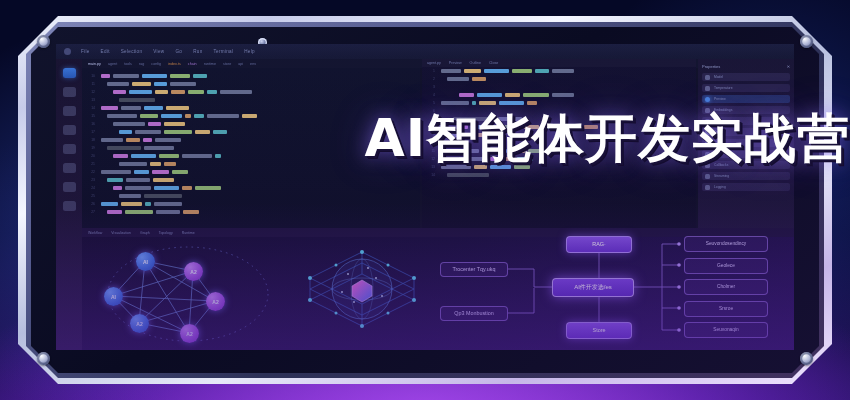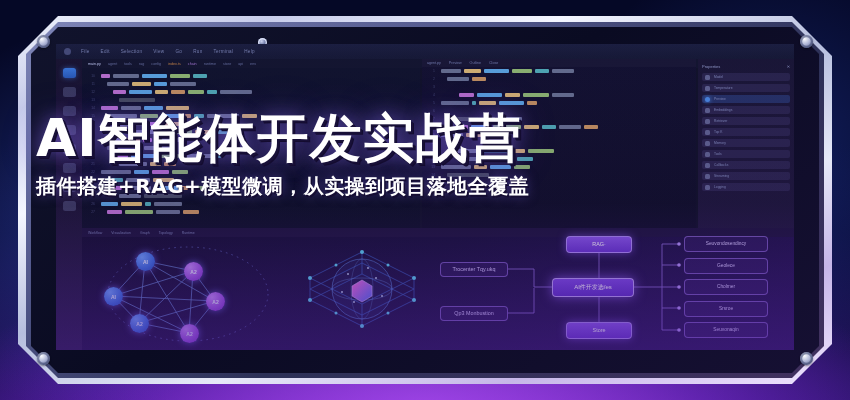--- a/index.html
+++ b/index.html
@@ -176,21 +176,21 @@
     box-shadow:0 0 9px rgba(140,90,250,.65);filter:none;
   }
   .fbox.hero{
     background:linear-gradient(180deg,#7f4ae8,#5f2fcb);
     border:1px solid rgba(200,175,255,.9);color:#fff;font-size:6px;
     box-shadow:0 0 12px rgba(150,100,255,.8);filter:none;
   }
 
   
   .headline{
-    position:absolute;left:0;right:0;top:112px;text-align:left;z-index:9;padding-left:36px;
+    position:absolute;left:0;right:0;top:112px;text-align:right;z-index:9;padding-left:36px;
   }
   .title{
     font-size:52px;font-weight:bold;color:#ffffff;letter-spacing:1px;line-height:1;
     font-family:"DejaVu Sans","Liberation Sans",sans-serif;
     text-shadow:
       2px 2px 0 #181038, 3px 3px 0 #140c30,
       0 0 18px rgba(150,120,255,.55), 0 0 38px rgba(110,70,220,.40);
     white-space:nowrap;
   }
   .subtitle{
@@ -690,16 +690,15 @@
             <div class="fbox" style="left: 250px; top: 88px; width: 84px; height: 16px; font-size: 4.8px;">Seuvonaqin</div>
           </div>
       </div>
     </div>
 
     <div class="scr-tint"></div>
   </div>
 
   <div class="headline">
     <div class="title">AI智能体开发实战营</div>
-    <div class="subtitle">插件搭建+RAG+模型微调，从实操到项目落地全覆盖</div>
   </div>
 
 </div>
 
 </body></html>

